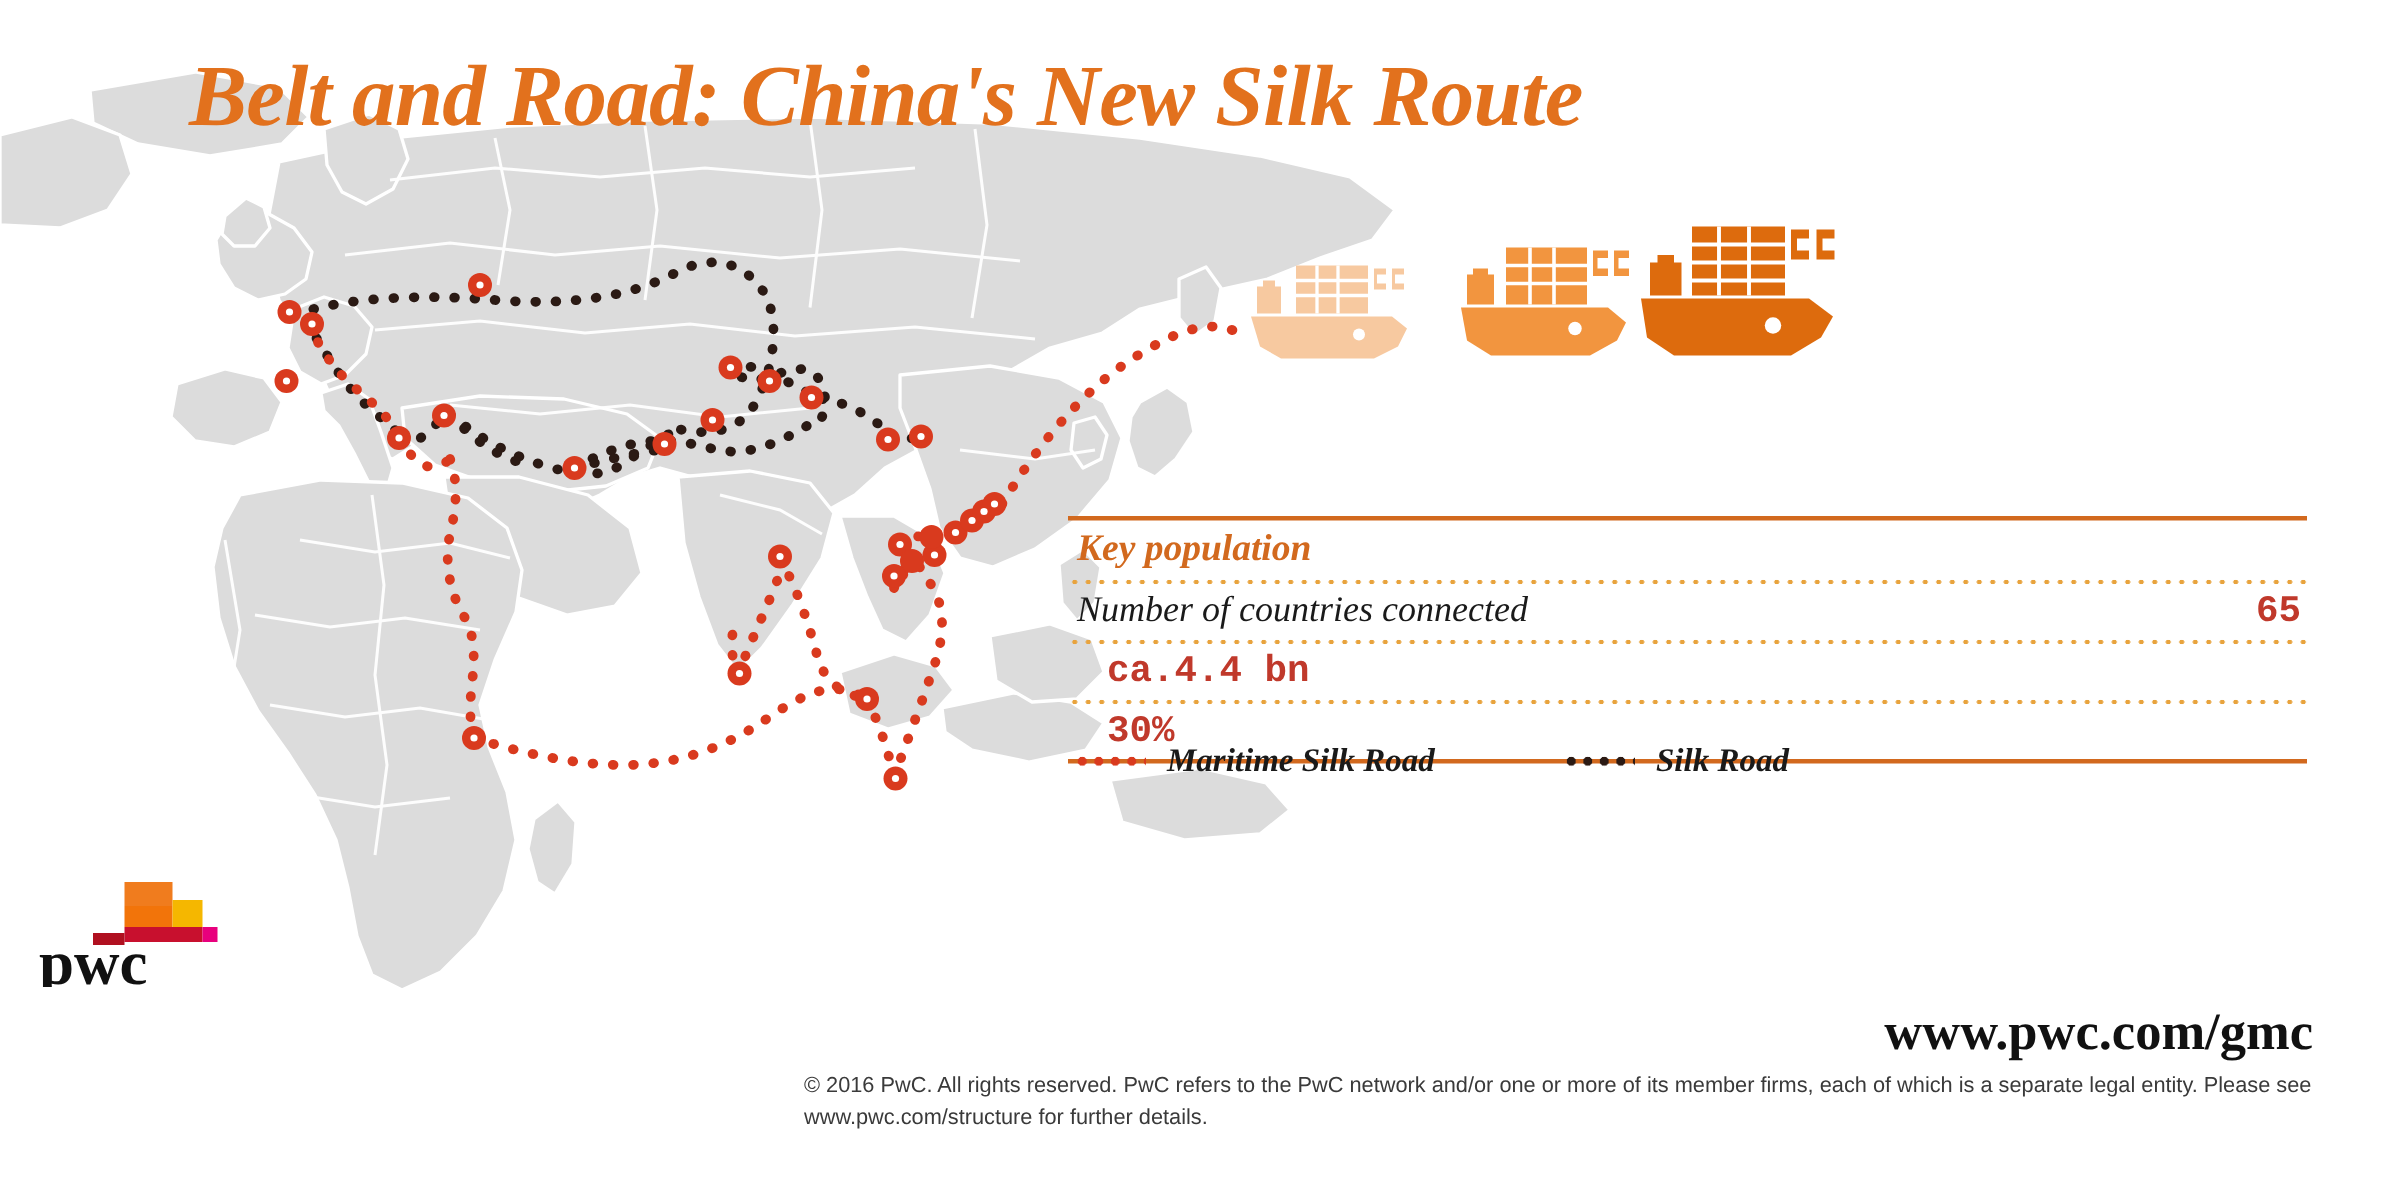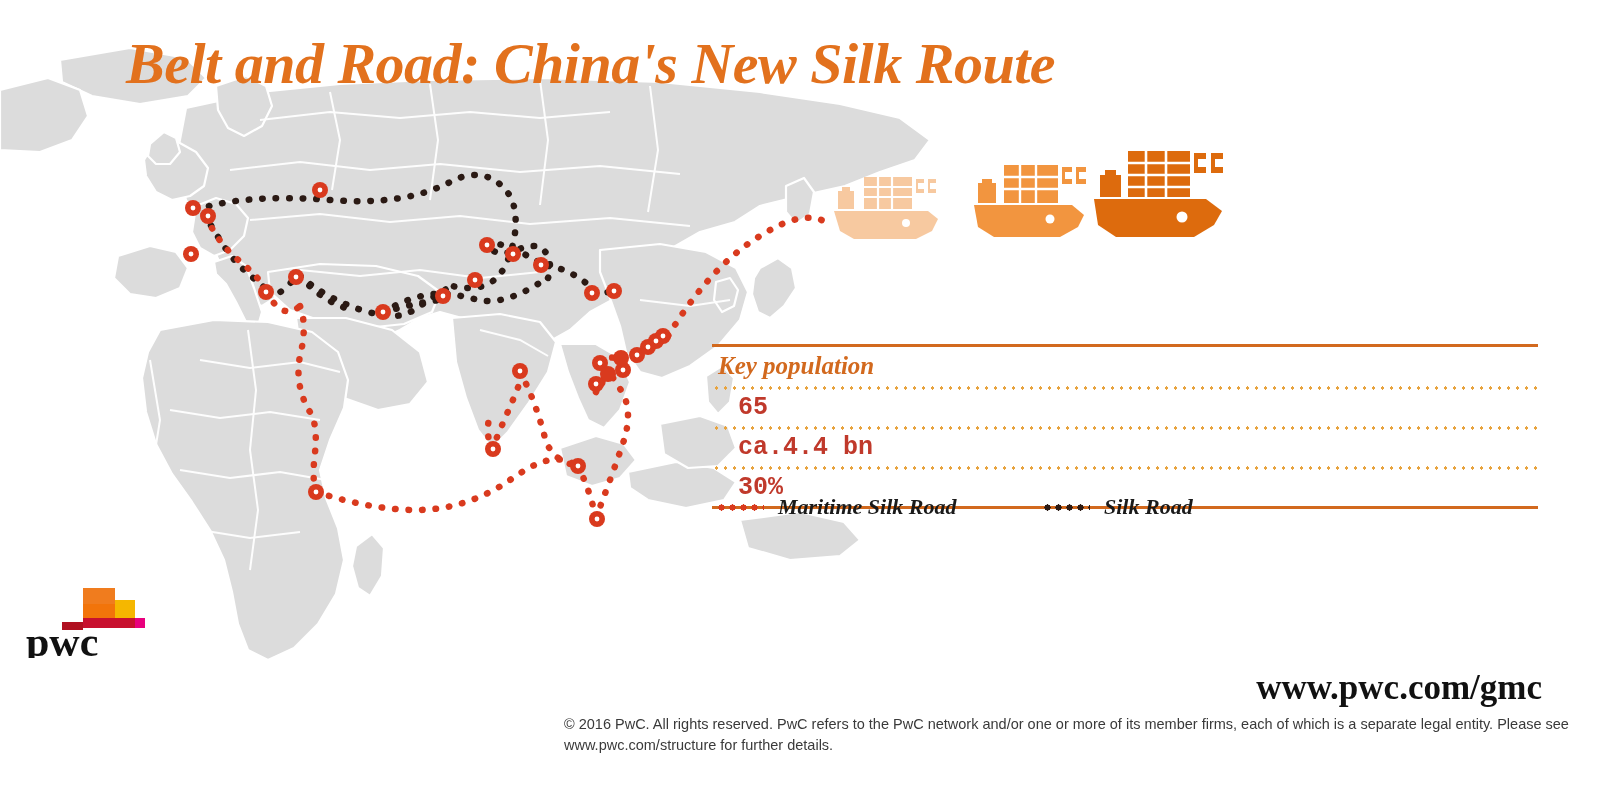--- a/index.html
+++ b/index.html
@@ -82,21 +82,21 @@
   #pwc-logo { position:absolute; left:26px; top:586px; width:130px; height:72px; }
 
   
   .site-url {
     position:absolute; right:58px; top:668px;
     font-family:"Liberation Serif", serif;
     font-weight:bold; font-size:35px; color:#111;
     white-space:nowrap;
   }
   .disclaimer {
-    position:absolute; left:564px; top:714px; width:1010px;
+    position:absolute; left:536px; top:714px; width:1010px;
     font-family:"Liberation Sans", sans-serif;
     font-size:14.5px; line-height:1.45; color:#3a3a3a;
   }
 </style>
 </head>
 <body>
 
 <div class="stage">
 
   <svg id="map-layer" viewBox="0 0 1600 800">
@@ -337,20 +337,21 @@
       </g>
     </g>
   </svg>
 
   <div class="panel">
     <div class="rule-solid"></div>
     <div class="panel-heading">Key population</div>
     <div class="rule-dotted"></div>
 
     <div class="stat-row">
+      <span class="stat-label">Number of countries connected</span>
       <span class="stat-value">65</span>
     </div>
     <div class="rule-dotted"></div>
 
     <div class="stat-row">
       <span class="stat-value">ca.4.4 bn</span>
     </div>
     <div class="rule-dotted"></div>
 
     <div class="stat-row">

